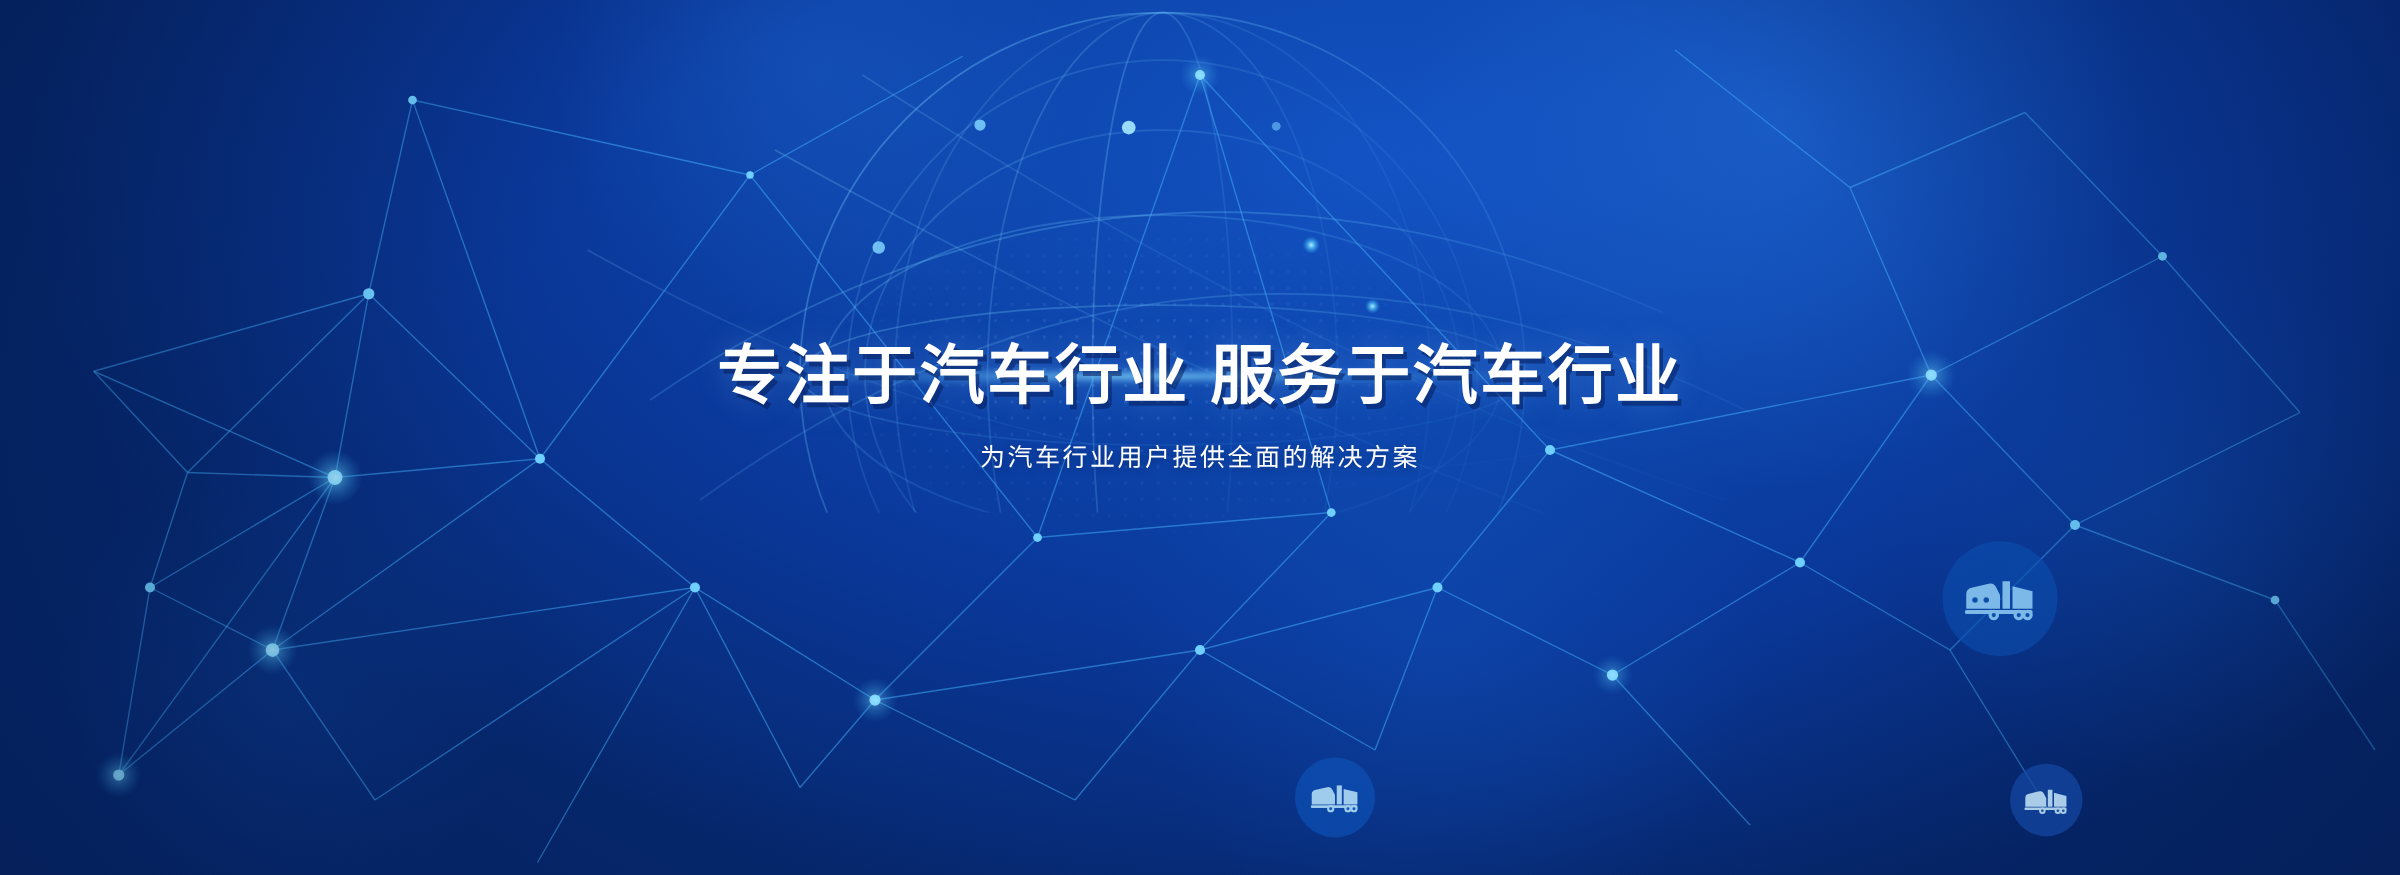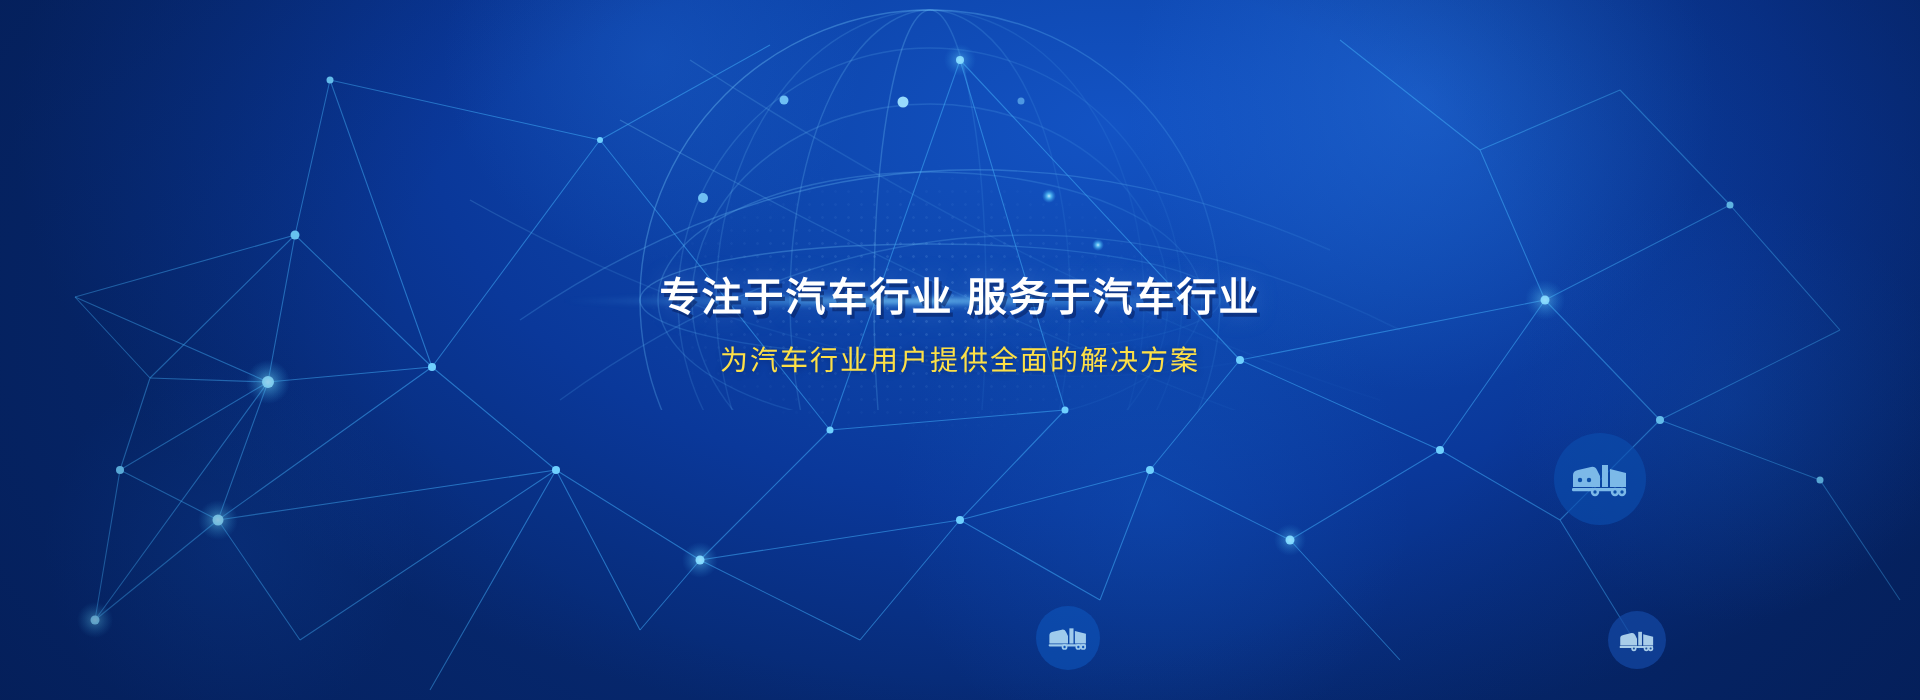--- a/index.html
+++ b/index.html
@@ -89,38 +89,38 @@
     height: 700px;
     display: flex;
     flex-direction: column;
     align-items: center;
     justify-content: center;
     z-index: 20;
   }
 
   .headline {
     margin: 0;
-    font-size: 40px;
+    font-size: 52px;
     line-height: 1;
     font-weight: 700;
     color: #ffffff;
     letter-spacing: 2px;
     white-space: nowrap;
     text-shadow:
        3px 4px 0 rgba(5, 30, 92, 0.55),
        0 0 26px rgba(140, 200, 255, 0.30);
     transform: translateY(-18px);
   }
 
   .subhead {
     margin: 30px 0 12px 0;
-    font-size: 28px;
+    font-size: 20px;
     line-height: 1;
     font-weight: 400;
-    color: #fde047;
+    color: #ffffff;
     letter-spacing: 2px;
     white-space: nowrap;
     text-shadow: 0 1px 6px rgba(5, 30, 92, 0.55);
     transform: translateY(-18px);
   }
 
   
   .badge {
     position: absolute;
     border-radius: 50%;

